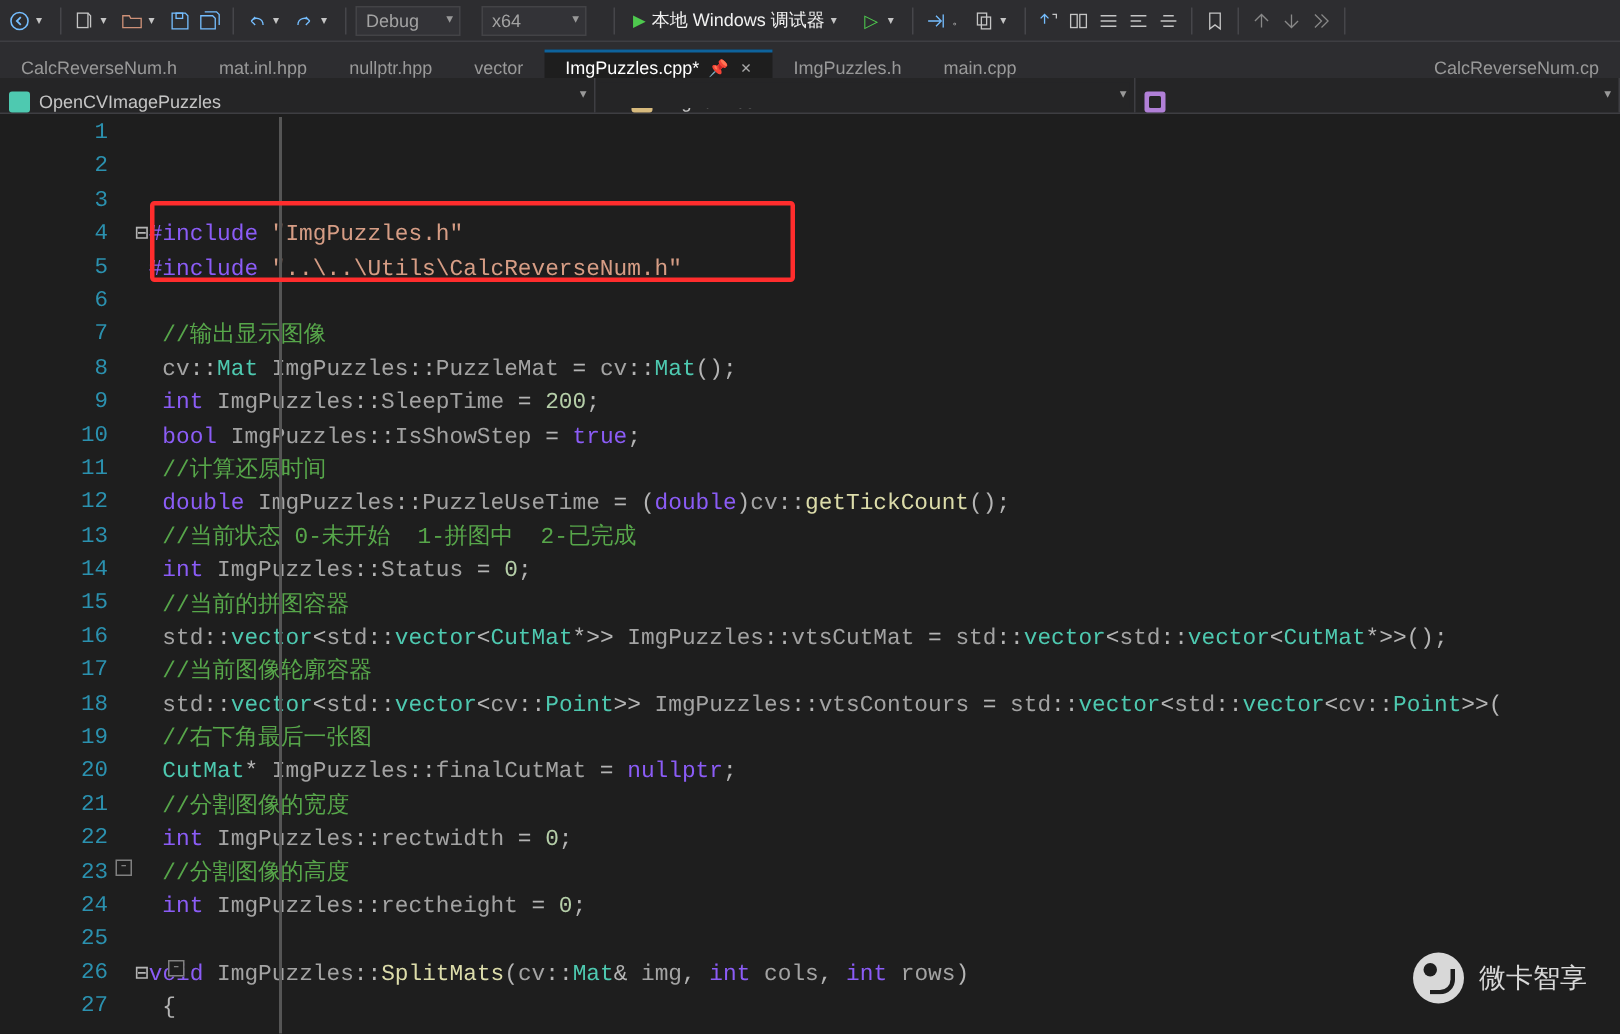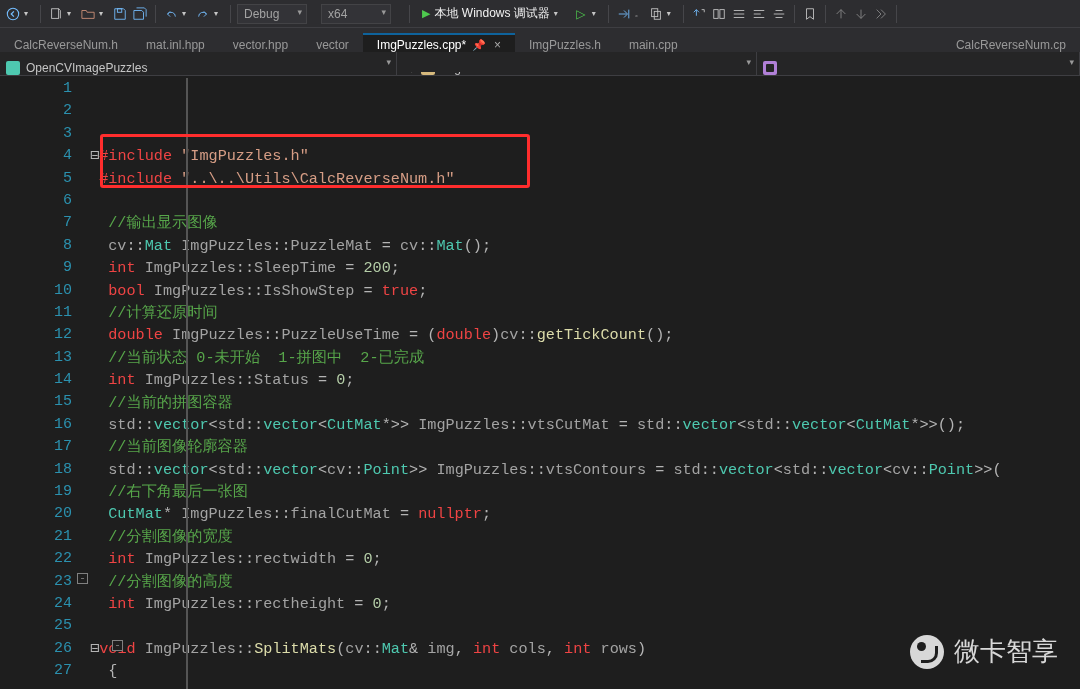--- a/index.html
+++ b/index.html
@@ -130,21 +130,21 @@
     line-height:22.4px;
     white-space:pre;
     position:relative;
   }
   .outline-bar{
     position:absolute; left:96px; top:2px; width:2px; height:614px;
     background:#555;
   }
 
   
-  .c-key { color:#ef4444; }
+  .c-key { color:#8b5cf6; }
   .c-type { color:#4ec9b0; }
   .c-str { color:#d69d85; }
   .c-cmt { color:#57a64a; }
   .c-num { color:#b5cea8; }
   .c-punc{ color:#b4b4b4; }
   .c-id  { color:#a3a3a3; }
   .c-fn  { color:#dcdcaa; }
   .line { height:22.4px; }
 
   .highlight-box{
@@ -162,21 +162,21 @@
     color:#808080; font-size:11px; line-height:8px; text-align:center;
     cursor:pointer;
   }
 
   
   .watermark{
     position:absolute; right:22px; bottom:20px;
     display:flex; align-items:center; gap:10px;
     color:#e8e8e8; opacity:.92;
     font-family:"Microsoft YaHei","Segoe UI",sans-serif;
-    font-size:26px; font-weight:400;
+    font-size:18px; font-weight:400;
   }
   .wm-ico{
     width:34px; height:34px; border-radius:50%;
     background:#e8e8e8; position:relative;
   }
   .wm-ico::before{
     content:""; position:absolute; left:7px; top:7px; width:9px; height:9px;
     background:#1e1e1e; border-radius:50%;
   }
   .wm-ico::after{
@@ -315,21 +315,21 @@
       <svg viewBox="0 0 16 16">
         <path d="M3 3l5 5-5 5M8 3l5 5-5 5" stroke="#888" fill="none"></path>
       </svg>
     </span>
   <div class="tb-sep"></div>
 </div>
 
 <div class="tabstrip">
   <div class="tab"><span>CalcReverseNum.h</span></div>
   <div class="tab"><span>mat.inl.hpp</span></div>
-  <div class="tab"><span>vector.hpp</span></div>
+  <div class="tab"><span>nullptr.hpp</span></div>
   <div class="tab"><span>vector</span></div>
   <div class="tab active"><span>ImgPuzzles.cpp*</span><span class="pin">📌</span><span class="close">×</span></div>
   <div class="tab"><span>ImgPuzzles.h</span></div>
   <div class="tab"><span>main.cpp</span></div>
   <div class="spacer"></div>
   <div class="tab"><span>CalcReverseNum.cp</span></div>
 </div>
 
 <div class="navbar">
   <div class="nav-combo">

